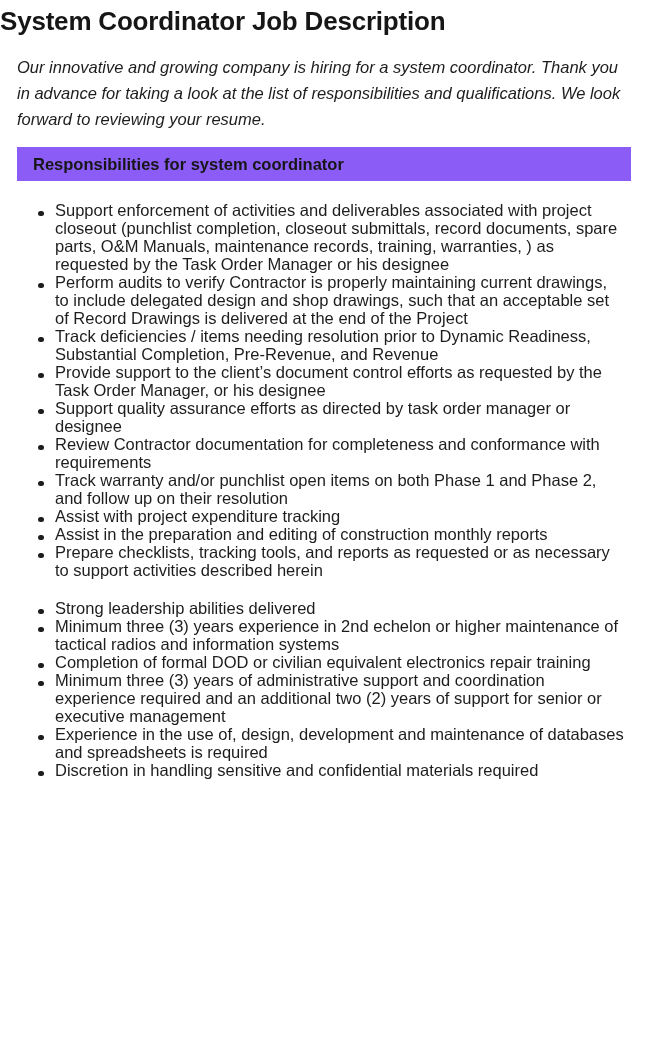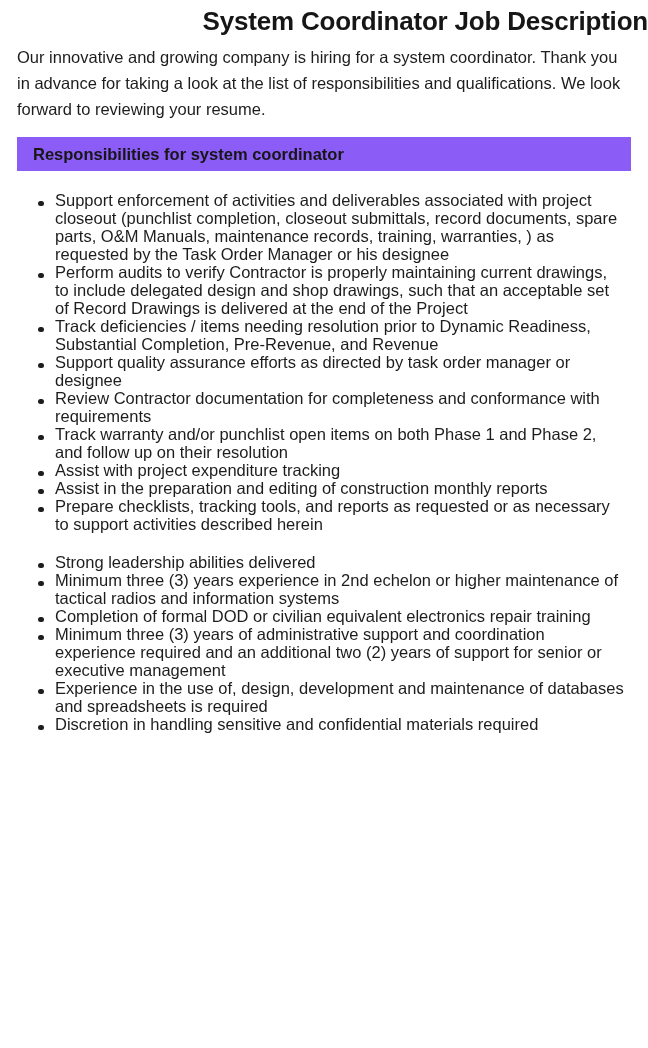--- a/index.html
+++ b/index.html
@@ -15,29 +15,30 @@
     width: 648px;
     min-height: 1048px;
     background: #ffffff;
     overflow: hidden;
   }
   .page-title {
     margin-top: 6px;
     font-size: 26px;
     line-height: 30px;
     font-weight: 700;
-    text-align: right;
+    text-align: left;
     letter-spacing: -0.2px;
     color: #161616;
   }
   .intro {
-    margin: 8px 17px 0 17px;
+    margin: 18px 17px 0 17px;
     font-size: 16.5px;
     line-height: 26px;
     color: #1d1d1d;
+    font-style: italic;
   }
   .section-heading {
     margin: 15px 17px 0 17px;
     background: #8b5cf6;
     padding: 7px 16px;
     font-size: 16.5px;
     line-height: 20px;
     font-weight: 700;
     color: #161616;
   }
@@ -72,20 +73,21 @@
   <h1 class="page-title">System Coordinator Job Description</h1>
 
   <p class="intro">Our innovative and growing company is hiring for a system coordinator. Thank you in advance for taking a look at the list of responsibilities and qualifications. We look forward to reviewing your resume.</p>
 
   <div class="section">
     <div class="section-heading">Responsibilities for system coordinator</div>
     <ul class="bullet-list">
       <li>Support enforcement of activities and deliverables associated with project closeout (punchlist completion, closeout submittals, record documents, spare parts, O&amp;M Manuals, maintenance records, training, warranties, ) as requested by the Task Order Manager or his designee</li>
       <li>Perform audits to verify Contractor is properly maintaining current drawings, to include delegated design and shop drawings, such that an acceptable set of Record Drawings is delivered at the end of the Project</li>
       <li>Track deficiencies / items needing resolution prior to Dynamic Readiness, Substantial Completion, Pre-Revenue, and Revenue</li>
+      <li>Provide support to the client’s document control efforts as requested by the Task Order Manager, or his designee</li>
       <li>Support quality assurance efforts as directed by task order manager or designee</li>
       <li>Review Contractor documentation for completeness and conformance with requirements</li>
       <li>Track warranty and/or punchlist open items on both Phase 1 and Phase 2, and follow up on their resolution</li>
       <li>Assist with project expenditure tracking</li>
       <li>Assist in the preparation and editing of construction monthly reports</li>
       <li>Prepare checklists, tracking tools, and reports as requested or as necessary to support activities described herein</li>
     </ul>
   </div>
 
   <div class="section">

